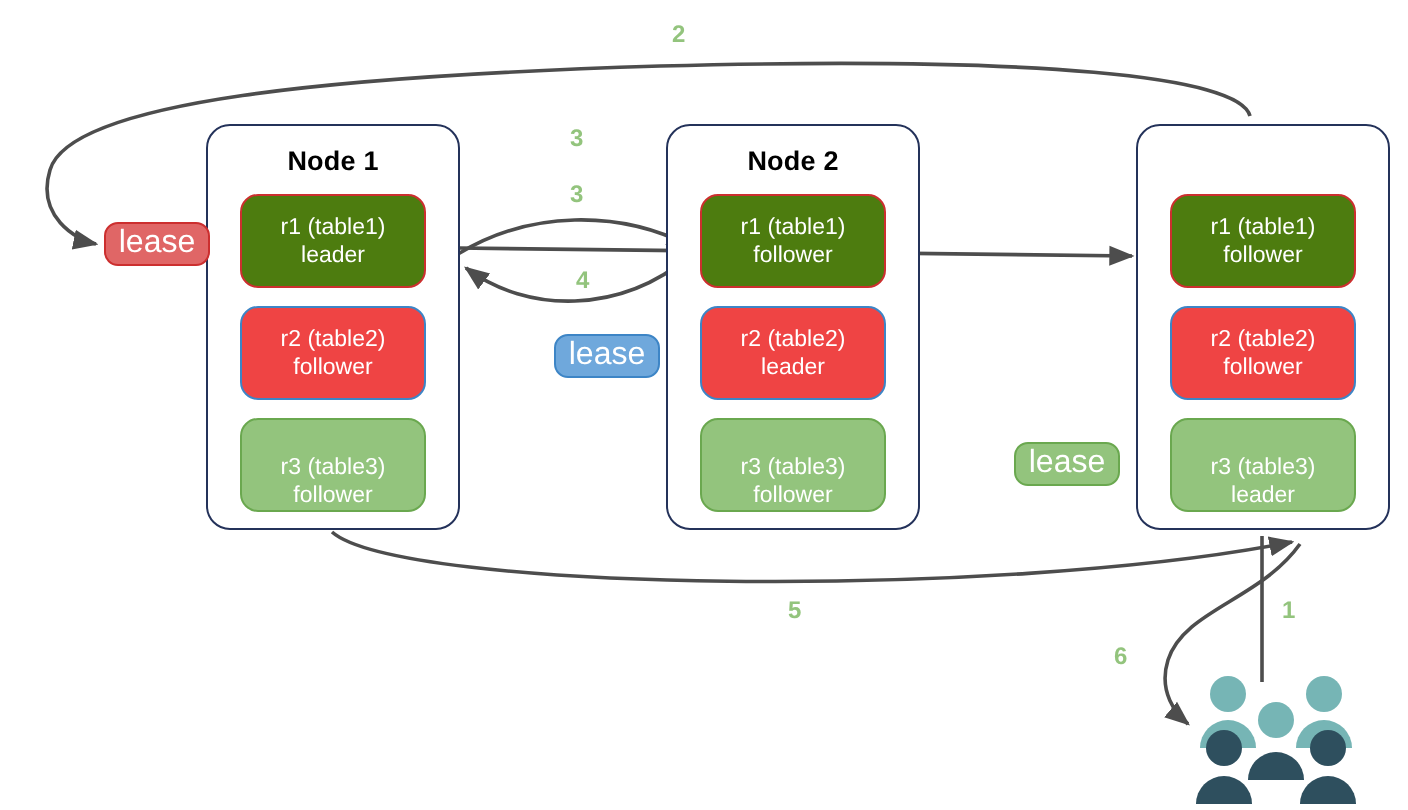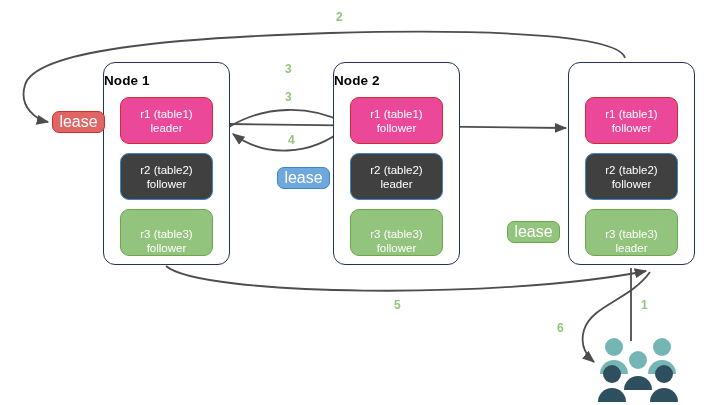--- a/index.html
+++ b/index.html
@@ -27,20 +27,21 @@
   }
   .node {
     position: absolute;
     box-sizing: border-box;
     background: #ffffff;
     border: 1.6px solid #24325a;
     border-radius: 12px;
     z-index: 3;
   }
   .node-title {
+    text-align: center;
     font-size: 13.5px;
     font-weight: bold;
     color: #000000;
     margin-top: 10px;
     letter-spacing: 0.1px;
   }
   .replica {
     position: absolute;
     left: 16px;
     right: 16px;
@@ -49,22 +50,22 @@
     border-radius: 9px;
     display: flex;
     flex-direction: column;
     align-items: center;
     justify-content: center;
     color: #ffffff;
     font-size: 11.5px;
     line-height: 14px;
     text-align: center;
   }
-  .rep-red   { background: #ec4899; border: 1.6px solid #cc2f2f; }
-  .rep-blue  { background: #404040; border: 1.6px solid #3d85c6; }
+  .rep-red   { background: #4d7c0f; border: 1.6px solid #cc2f2f; }
+  .rep-blue  { background: #ef4444; border: 1.6px solid #3d85c6; }
   .rep-green { background: #93c47d; border: 1.6px solid #6aa84f; justify-content: flex-end; }
 
   .rep-line { display: block; }
 
   .lease {
     position: absolute;
     box-sizing: border-box;
     border-radius: 7px;
     display: flex;
     align-items: center;

